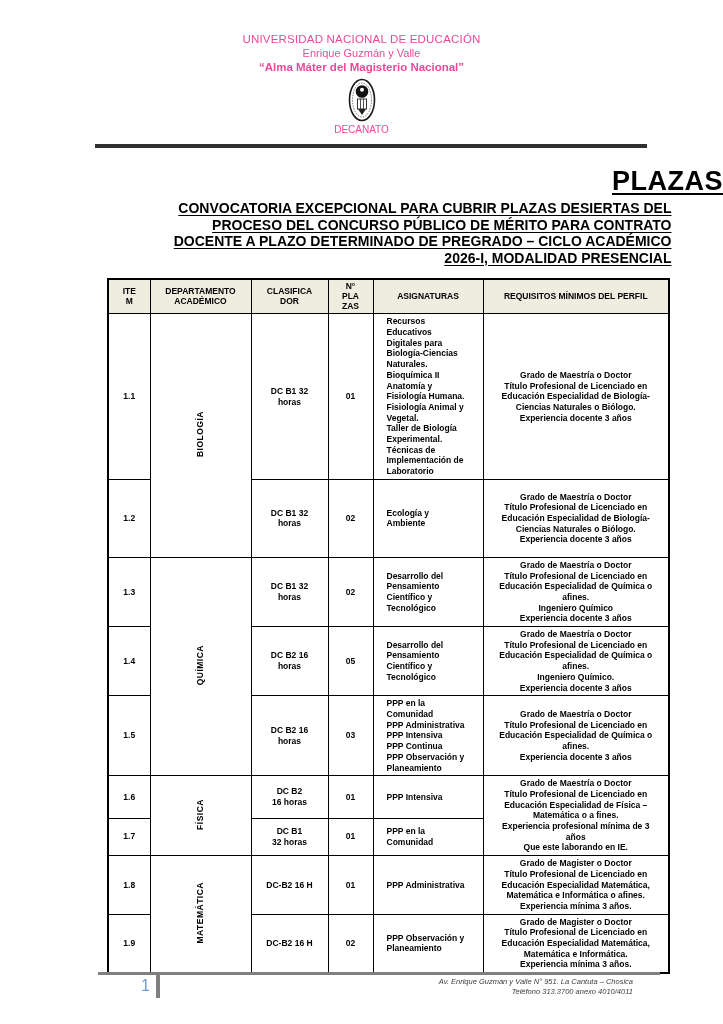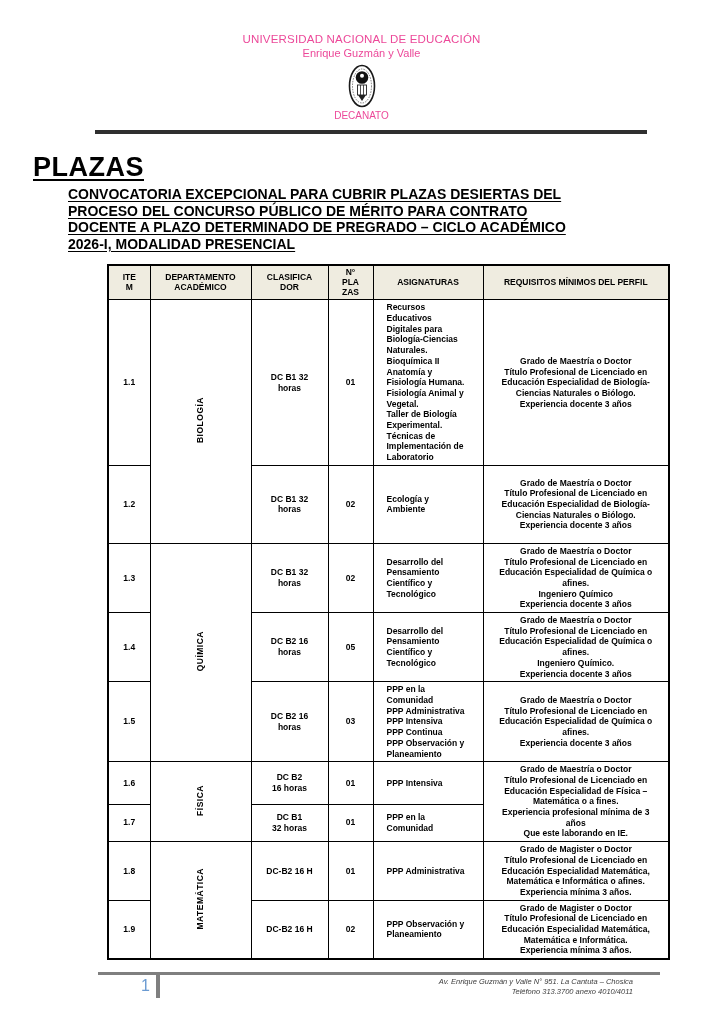--- a/index.html
+++ b/index.html
@@ -16,21 +16,21 @@
   .lh-line3 { font-size:11.5px; font-weight:bold; margin-top:2px; }
   .seal { margin:5px auto 2px; width:28px; height:44px; }
   .lh-fac  { font-size:10px; margin-top:2px; }
   .lh-dec  { font-size:10px; margin-top:1px; }
   .header-divider {
     margin:9px 0 0 95px; width:552px; height:2px;
     border-top:2px solid #2f2f2f; border-bottom:2px solid #2f2f2f;
     background:#d9d9d9;
   }
   
-  .title-block { text-align:left; margin-top:18px;margin-left:33px; }
+  .title-block { text-align:right; margin-top:18px; }
   .title-main {
     font-size:27px; font-weight:bold; text-decoration:underline;
     text-underline-offset:3px; letter-spacing:.5px; display:inline-block;
   }
   .title-sub {
     margin:3px auto 0; width:620px; font-size:14px; font-weight:bold;
     line-height:16.5px; text-decoration:underline; text-underline-offset:2px;
     white-space:pre-line;
   }
   
@@ -79,20 +79,21 @@
   }
 </style>
 </head>
 <body>
 
 <div class="page">
 
   <div class="letterhead">
     <div class="lh-line1">UNIVERSIDAD NACIONAL DE EDUCACIÓN</div>
     <div class="lh-line2">Enrique Guzmán y Valle</div>
+    <div class="lh-line3">“Alma Máter del Magisterio Nacional”</div>
     <div class="seal">
       <svg width="28" height="44" viewBox="0 0 28 44">
         <ellipse cx="14" cy="22" rx="12.5" ry="20.5" fill="#ffffff" stroke="#1a1a1a" stroke-width="1.6"></ellipse>
         <ellipse cx="14" cy="22" rx="9.5" ry="17" fill="none" stroke="#555" stroke-width="0.8" stroke-dasharray="1.5,1.2"></ellipse>
         <circle cx="14" cy="13.5" r="6.3" fill="#111"></circle>
         <circle cx="14" cy="11.8" r="2" fill="#ffffff"></circle>
         <rect x="9.5" y="21" width="9" height="10" fill="#ffffff" stroke="#222" stroke-width="0.9"></rect>
         <line x1="12.5" y1="21" x2="12.5" y2="31" stroke="#222" stroke-width="0.8"></line>
         <line x1="15.5" y1="21" x2="15.5" y2="31" stroke="#222" stroke-width="0.8"></line>
         <path d="M10 31 L14 37 L18 31 Z" fill="#222"></path>

